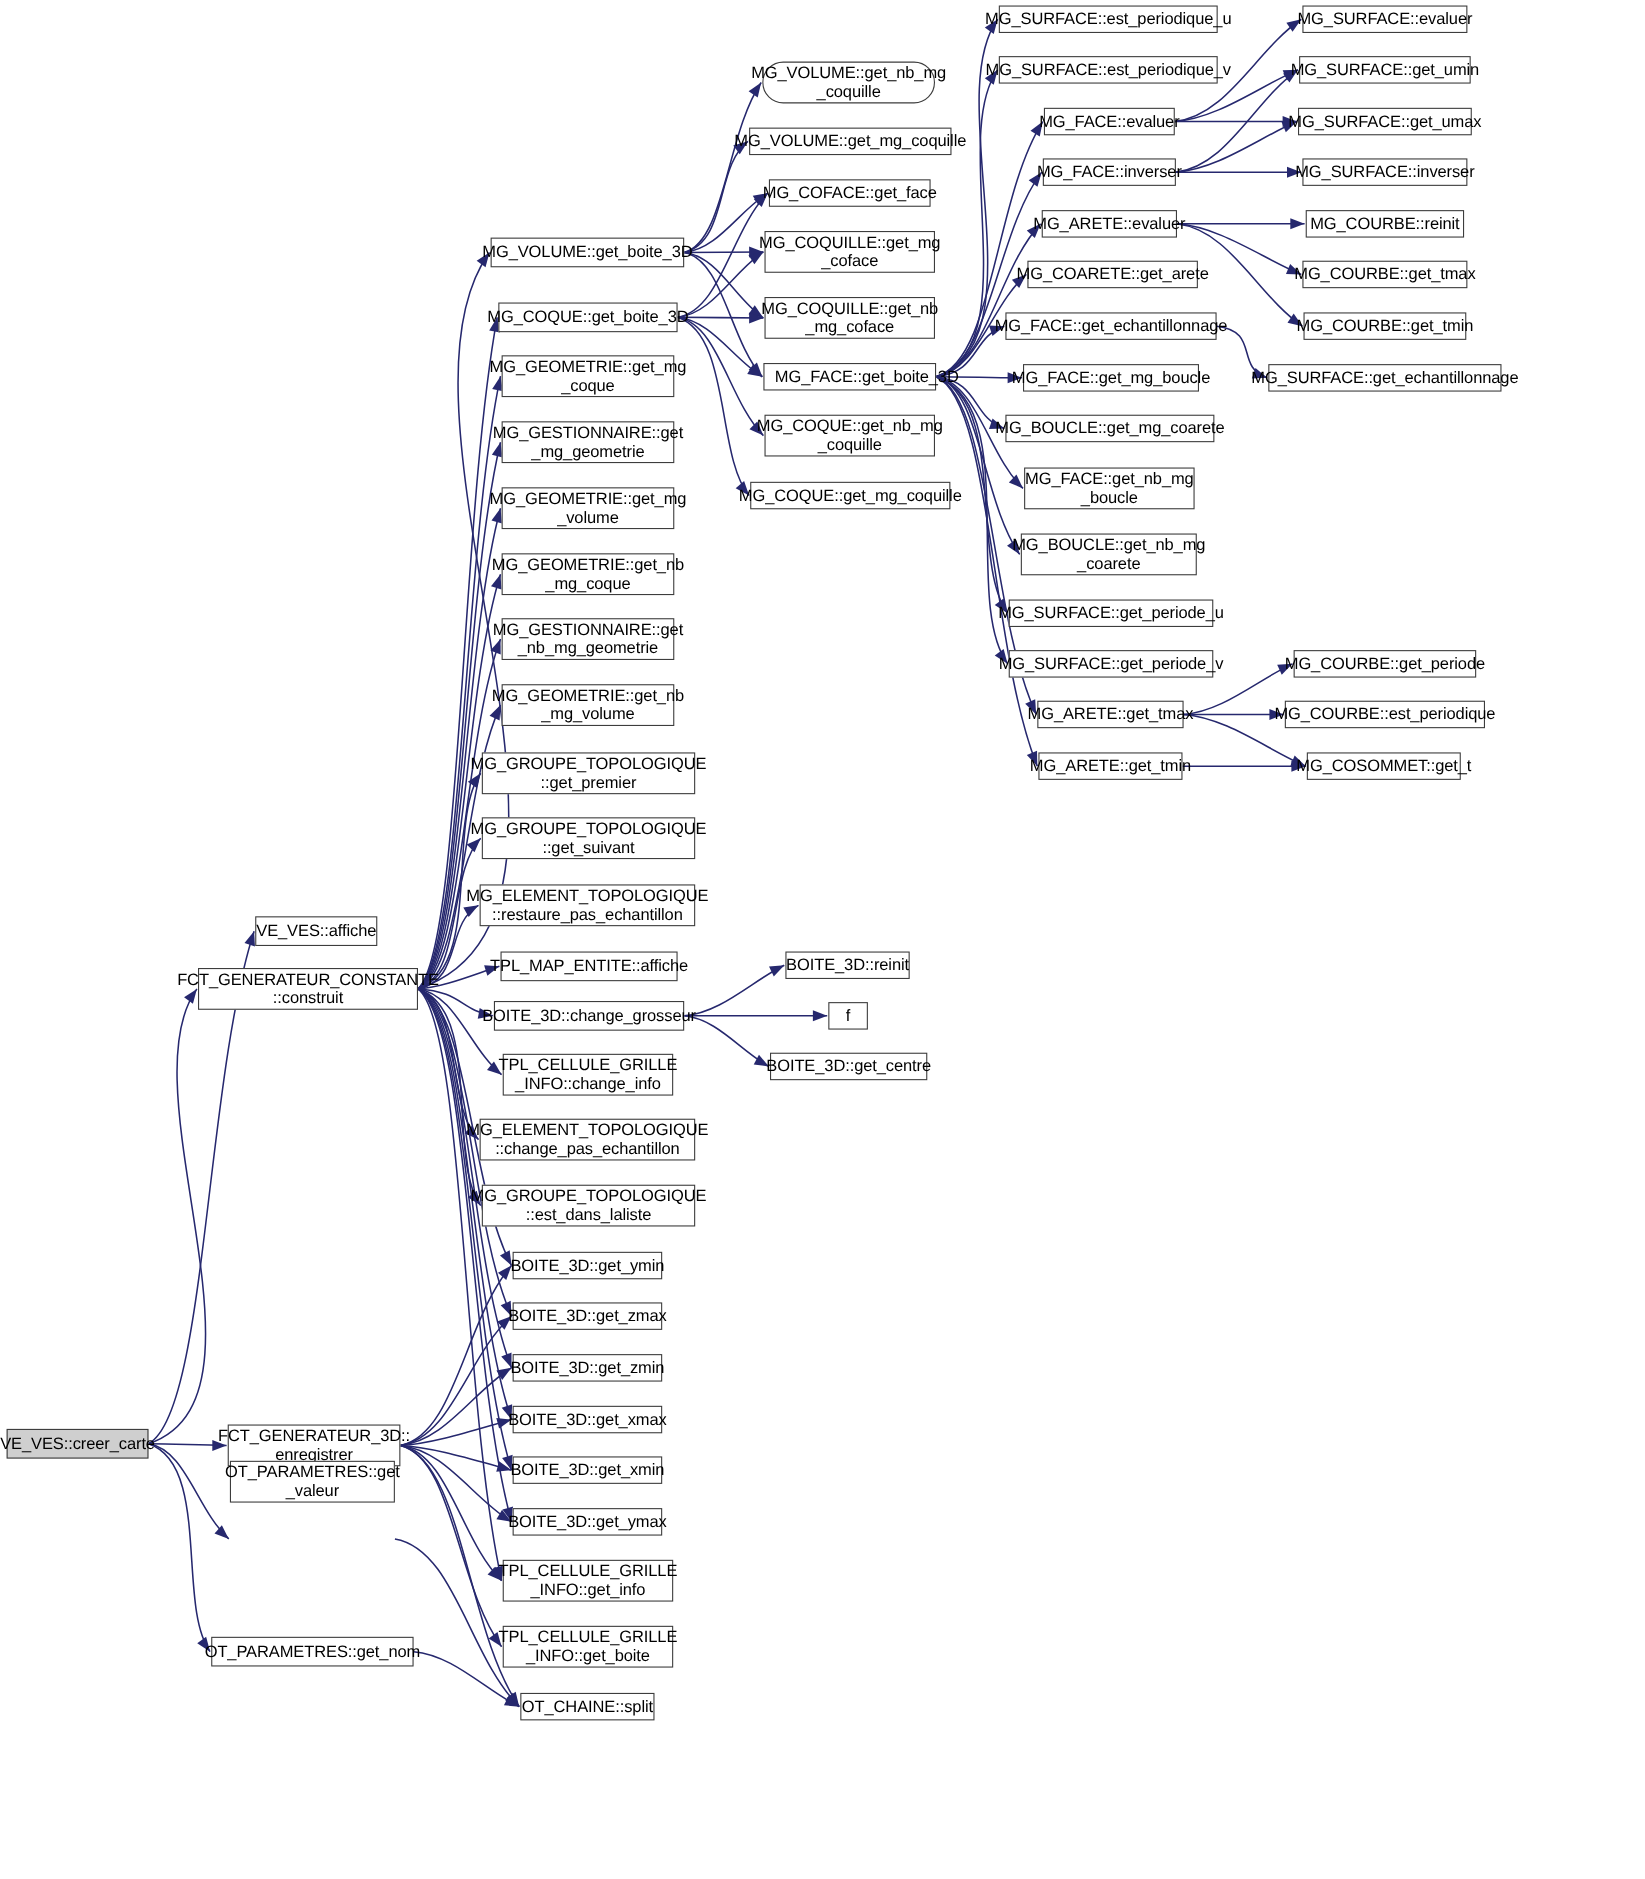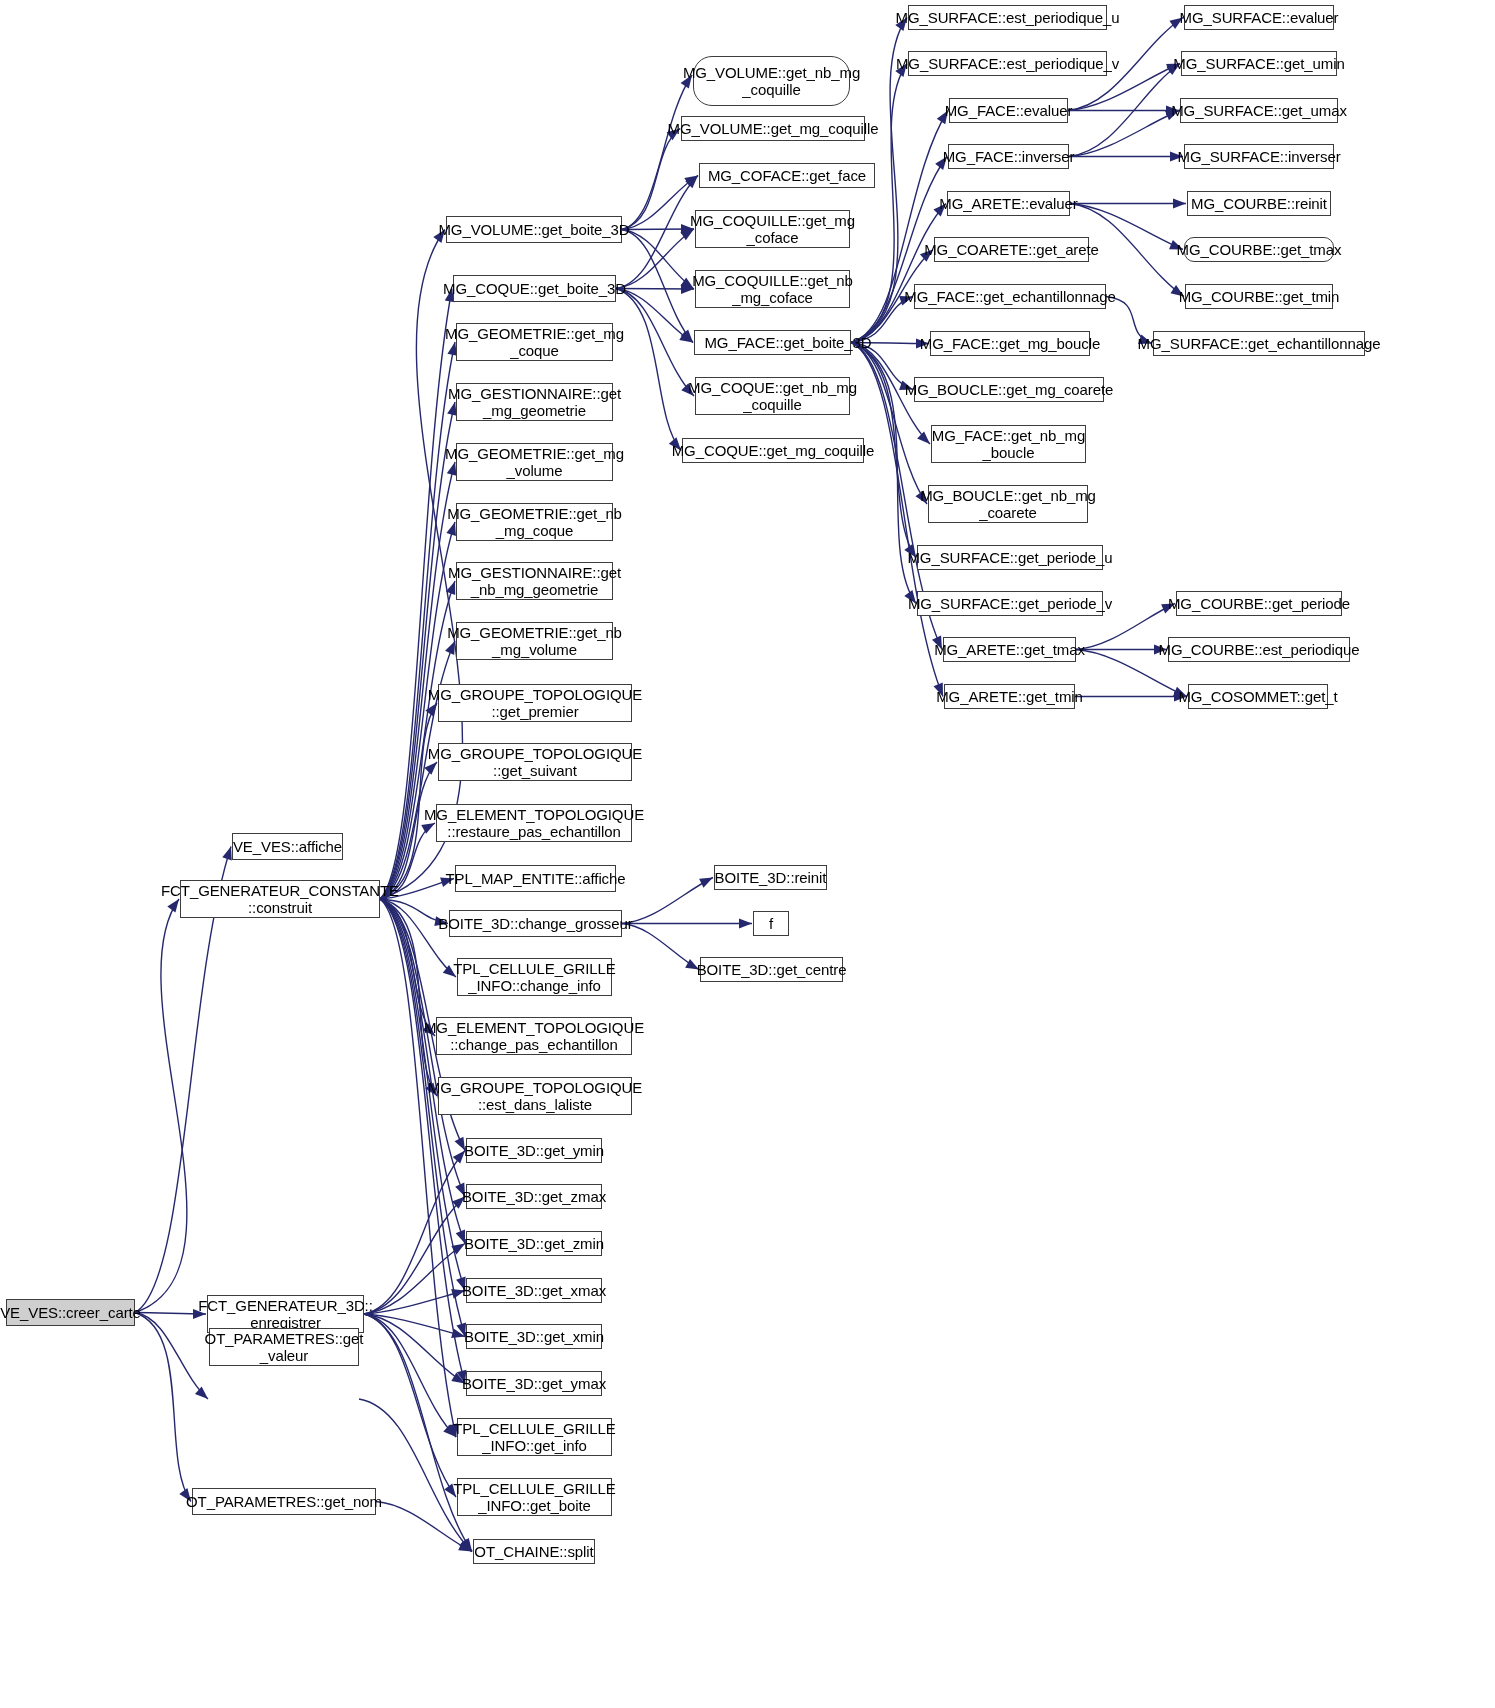--- a/index.html
+++ b/index.html
@@ -259,24 +259,24 @@
       <div class="node" style="left: 466px; top: 1184px; width: 136px; height: 25px;">BOITE_3D::get_zmax</div>
       <div class="node" style="left: 466px; top: 1231px; width: 136px; height: 25px;">BOITE_3D::get_zmin</div>
       <div class="node" style="left: 466px; top: 1278px; width: 136px; height: 25px;">BOITE_3D::get_xmax</div>
       <div class="node" style="left: 466px; top: 1324px; width: 136px; height: 25px;">BOITE_3D::get_xmin</div>
       <div class="node" style="left: 466px; top: 1371px; width: 136px; height: 25px;">BOITE_3D::get_ymax</div>
       <div class="node" style="left: 457px; top: 1418px; width: 155px; height: 38px;">TPL_CELLULE_GRILLE
 _INFO::get_info</div>
       <div class="node" style="left: 457px; top: 1478px; width: 155px; height: 38px;">TPL_CELLULE_GRILLE
 _INFO::get_boite</div>
       <div class="node" style="left: 473px; top: 1539px; width: 122px; height: 25px;">OT_CHAINE::split</div>
-      <div class="node" style="left: 693px; top: 56px; width: 157px; height: 50px; border-radius: 19px;">MG_VOLUME::get_nb_mg
+      <div class="node" style="left: 693px; top: 56px; width: 157px; height: 38px; border-radius: 19px;">MG_VOLUME::get_nb_mg
 _coquille</div>
       <div class="node" style="left: 681px; top: 116px; width: 184px; height: 25px;">MG_VOLUME::get_mg_coquille</div>
-      <div class="node" style="left: 699px; top: 163px; width: 176px; height: 25px;">MG_COFACE::get_face</div>
+      <div class="node" style="left: 699px; top: 163px; width: 147px; height: 25px;">MG_COFACE::get_face</div>
       <div class="node" style="left: 695px; top: 210px; width: 155px; height: 38px;">MG_COQUILLE::get_mg
 _coface</div>
       <div class="node" style="left: 695px; top: 270px; width: 155px; height: 38px;">MG_COQUILLE::get_nb
 _mg_coface</div>
       <div class="node" style="left: 694px; top: 330px; width: 157px; height: 25px; padding-left: 31px;">MG_FACE::get_boite_3D</div>
       <div class="node" style="left: 695px; top: 377px; width: 155px; height: 38px;">MG_COQUE::get_nb_mg
 _coquille</div>
       <div class="node" style="left: 682px; top: 438px; width: 182px; height: 25px;">MG_COQUE::get_mg_coquille</div>
       <div class="node" style="left: 714px; top: 865px; width: 113px; height: 25px;">BOITE_3D::reinit</div>
       <div class="node" style="left: 753px; top: 911px; width: 36px; height: 25px;">f</div>
@@ -296,20 +296,20 @@
 _coarete</div>
       <div class="node" style="left: 917px; top: 545px; width: 186px; height: 25px;">MG_SURFACE::get_periode_u</div>
       <div class="node" style="left: 917px; top: 591px; width: 186px; height: 25px;">MG_SURFACE::get_periode_v</div>
       <div class="node" style="left: 943px; top: 637px; width: 133px; height: 25px;">MG_ARETE::get_tmax</div>
       <div class="node" style="left: 944px; top: 684px; width: 131px; height: 25px;">MG_ARETE::get_tmin</div>
       <div class="node" style="left: 1184px; top: 5px; width: 150px; height: 25px;">MG_SURFACE::evaluer</div>
       <div class="node" style="left: 1181px; top: 51px; width: 156px; height: 25px;">MG_SURFACE::get_umin</div>
       <div class="node" style="left: 1180px; top: 98px; width: 158px; height: 25px;">MG_SURFACE::get_umax</div>
       <div class="node" style="left: 1184px; top: 144px; width: 150px; height: 25px;">MG_SURFACE::inverser</div>
       <div class="node" style="left: 1187px; top: 191px; width: 144px; height: 25px;">MG_COURBE::reinit</div>
-      <div class="node" style="left: 1184px; top: 237px; width: 150px; height: 25px; border-radius: 10px;">MG_COURBE::get_tmax</div>
+      <div class="node" style="left: 1184px; top: 237px; width: 150px; height: 25px;">MG_COURBE::get_tmax</div>
       <div class="node" style="left: 1185px; top: 284px; width: 148px; height: 25px;">MG_COURBE::get_tmin</div>
       <div class="node" style="left: 1153px; top: 331px; width: 212px; height: 25px;">MG_SURFACE::get_echantillonnage</div>
       <div class="node" style="left: 1176px; top: 591px; width: 166px; height: 25px;">MG_COURBE::get_periode</div>
       <div class="node" style="left: 1168px; top: 637px; width: 182px; height: 25px;">MG_COURBE::est_periodique</div>
       <div class="node" style="left: 1188px; top: 684px; width: 140px; height: 25px;">MG_COSOMMET::get_t</div>
     </div>
 </div>
 
 </body></html>

